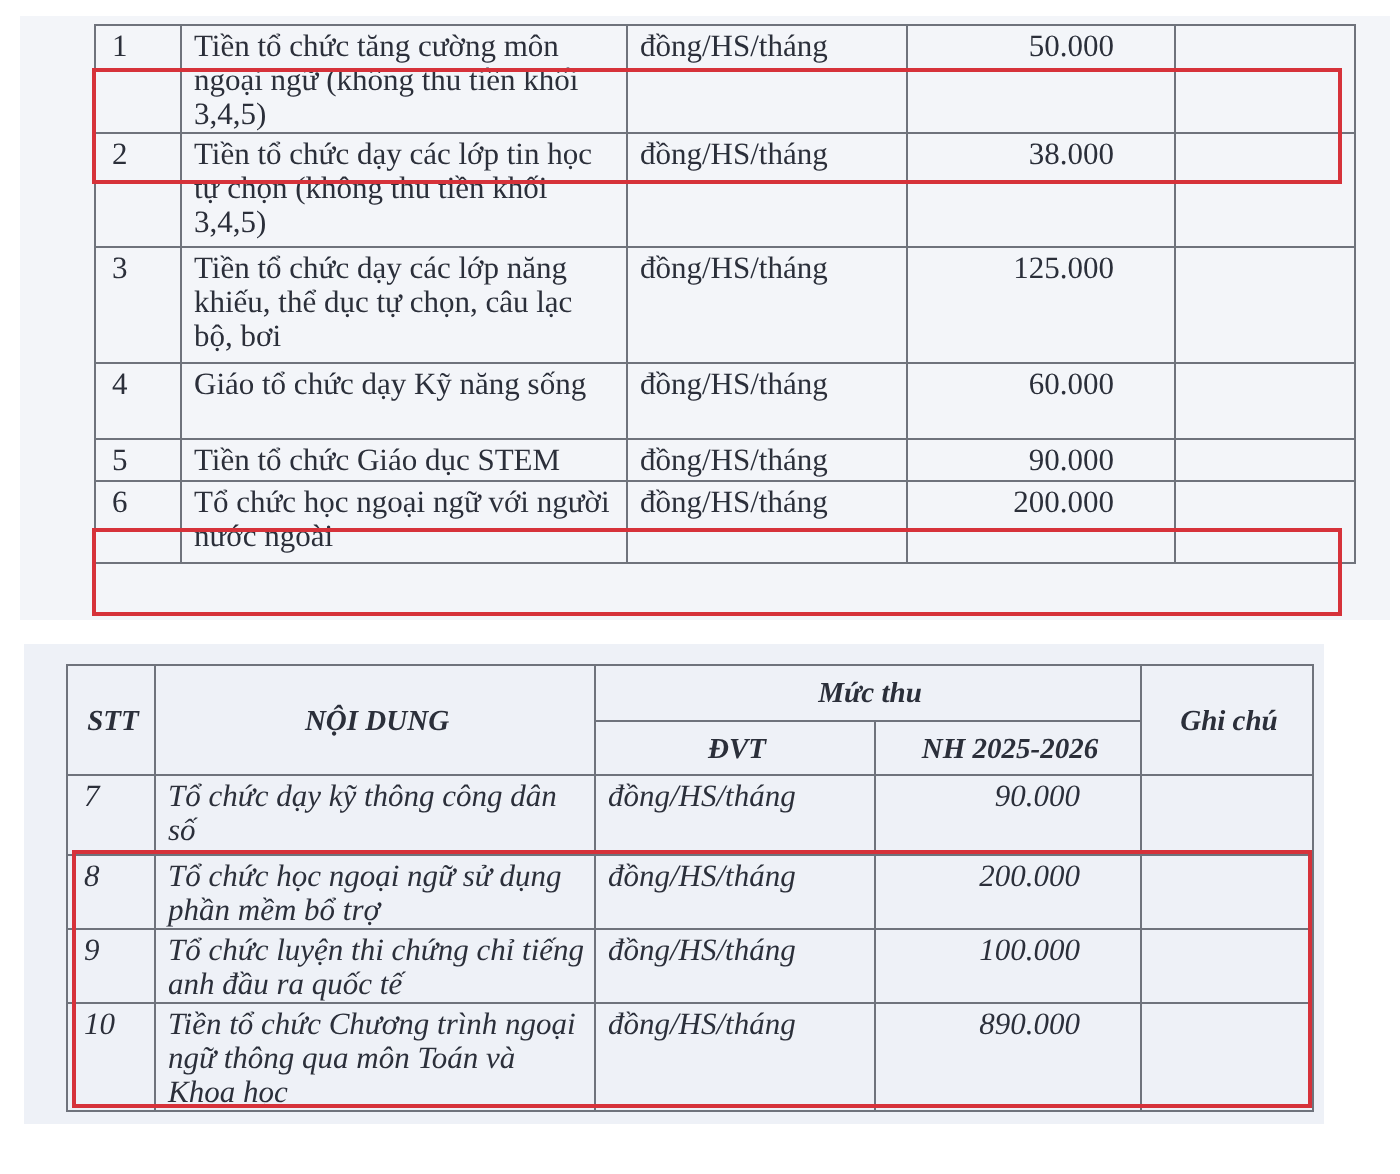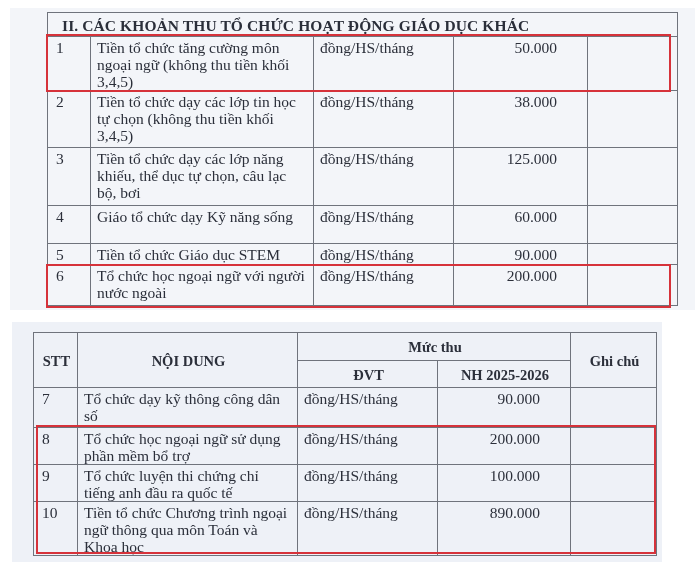--- a/index.html
+++ b/index.html
@@ -18,21 +18,21 @@
   table.doc {
     position:absolute; border-collapse:collapse; table-layout:fixed;
     font-size:15.5px; line-height:17px;
   }
   table.doc td, table.doc th {
     border:1px solid #6f737c; vertical-align:top; padding:2px 4px 0 6px;
     overflow:hidden;
   }
   table.doc th { font-weight:bold; text-align:center; vertical-align:middle; font-size:14.5px; }
   .t-top { left:47px; top:12px; }
-  .t-bot { left:33px; top:332px; }
+  .t-bot { left:33px; top:332px;font-style:italic; }
   .section-title { font-weight:bold; font-size:15.5px; padding-left:14px !important; vertical-align:middle !important; letter-spacing:0.1px; }
   .num { text-align:right; padding-right:30px !important; }
   .stt { padding-left:8px !important; }
   .hl {
     position:absolute; border:2px solid #d6323a; pointer-events:none; box-sizing:border-box;
   }
 </style>
 </head>
 <body>
 
@@ -41,23 +41,20 @@
 
 <table class="doc t-top">
   <colgroup>
     <col style="width:43px">
       <col style="width:223px">
       <col style="width:140px">
       <col style="width:134px">
       <col style="width:90px">
   </colgroup>
   <tbody>
-      <tr style="height:24px">
-    <td colspan="5" class="section-title">II.  CÁC KHOẢN THU TỔ CHỨC HOẠT ĐỘNG GIÁO DỤC KHÁC</td>
-  </tr>
   <tr style="height:54px">
     <td class="stt">1</td>
     <td>Tiền tổ chức tăng cường môn ngoại ngữ  (không thu tiền khối 3,4,5)</td>
     <td>đồng/HS/tháng</td>
     <td class="num">50.000</td>
     <td></td>
   </tr>
   <tr style="height:57px">
     <td class="stt">2</td>
     <td>Tiền tổ chức dạy các lớp tin học tự chọn (không thu tiền khối 3,4,5)</td>

